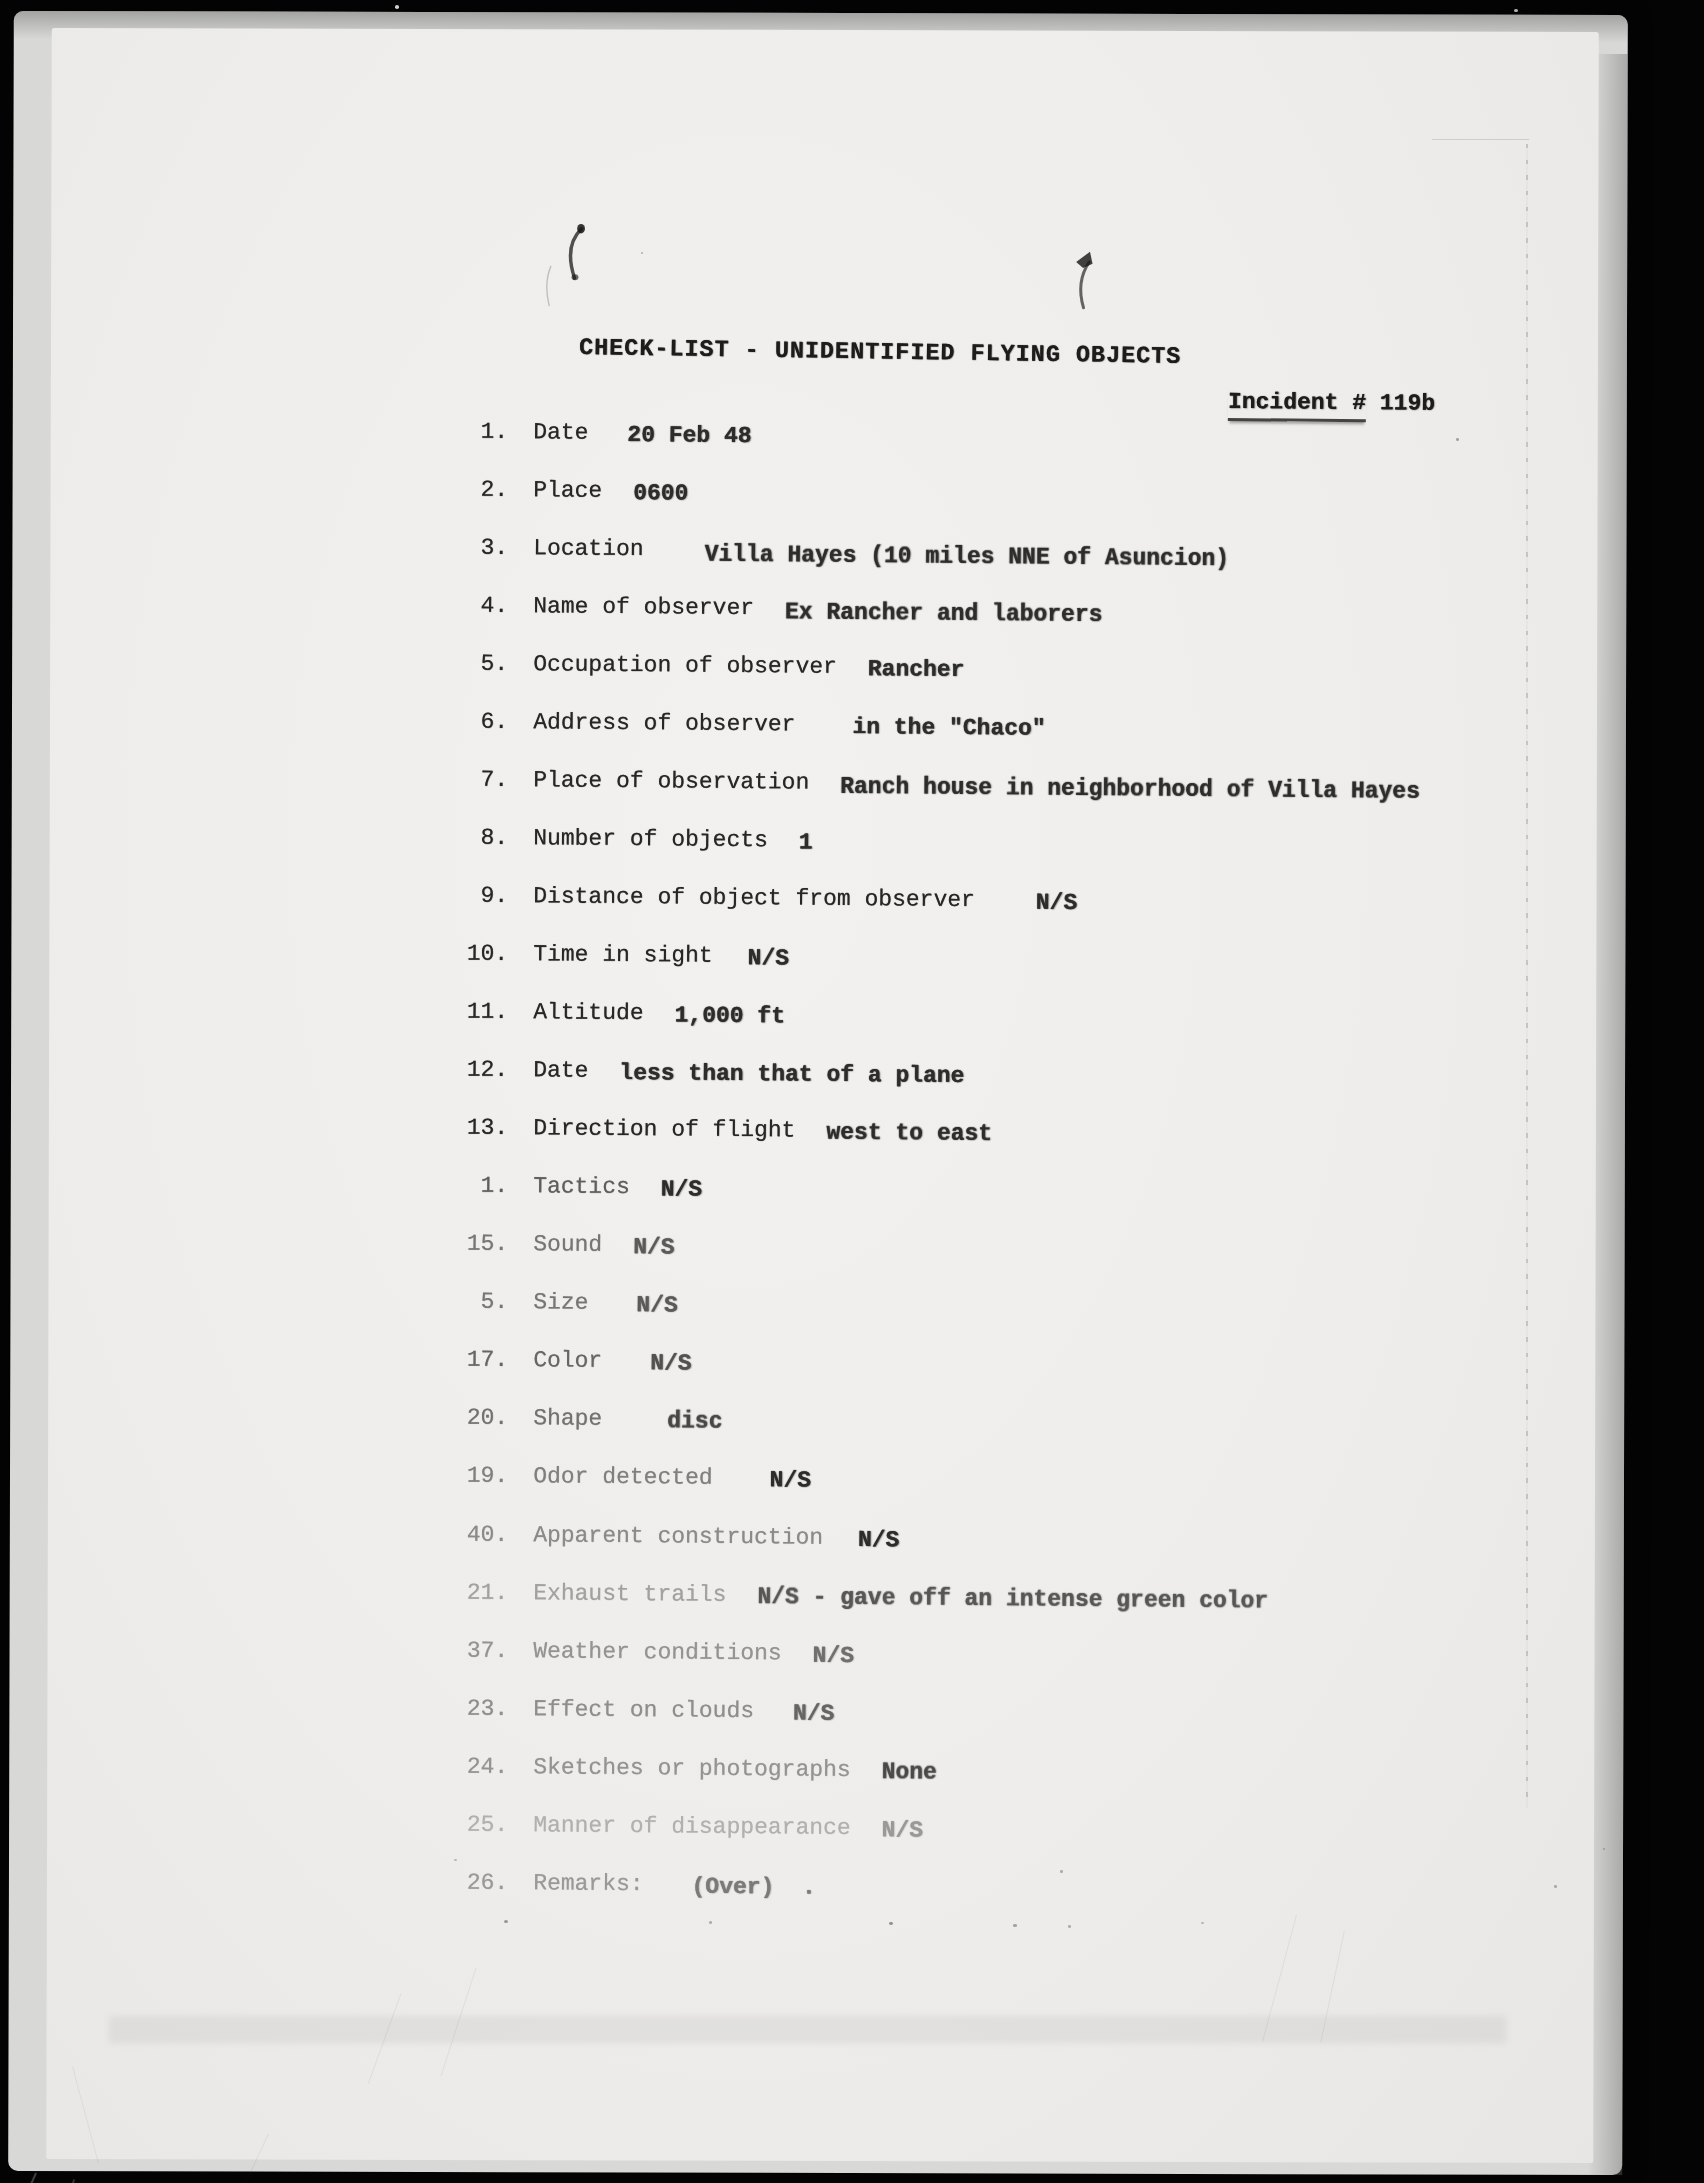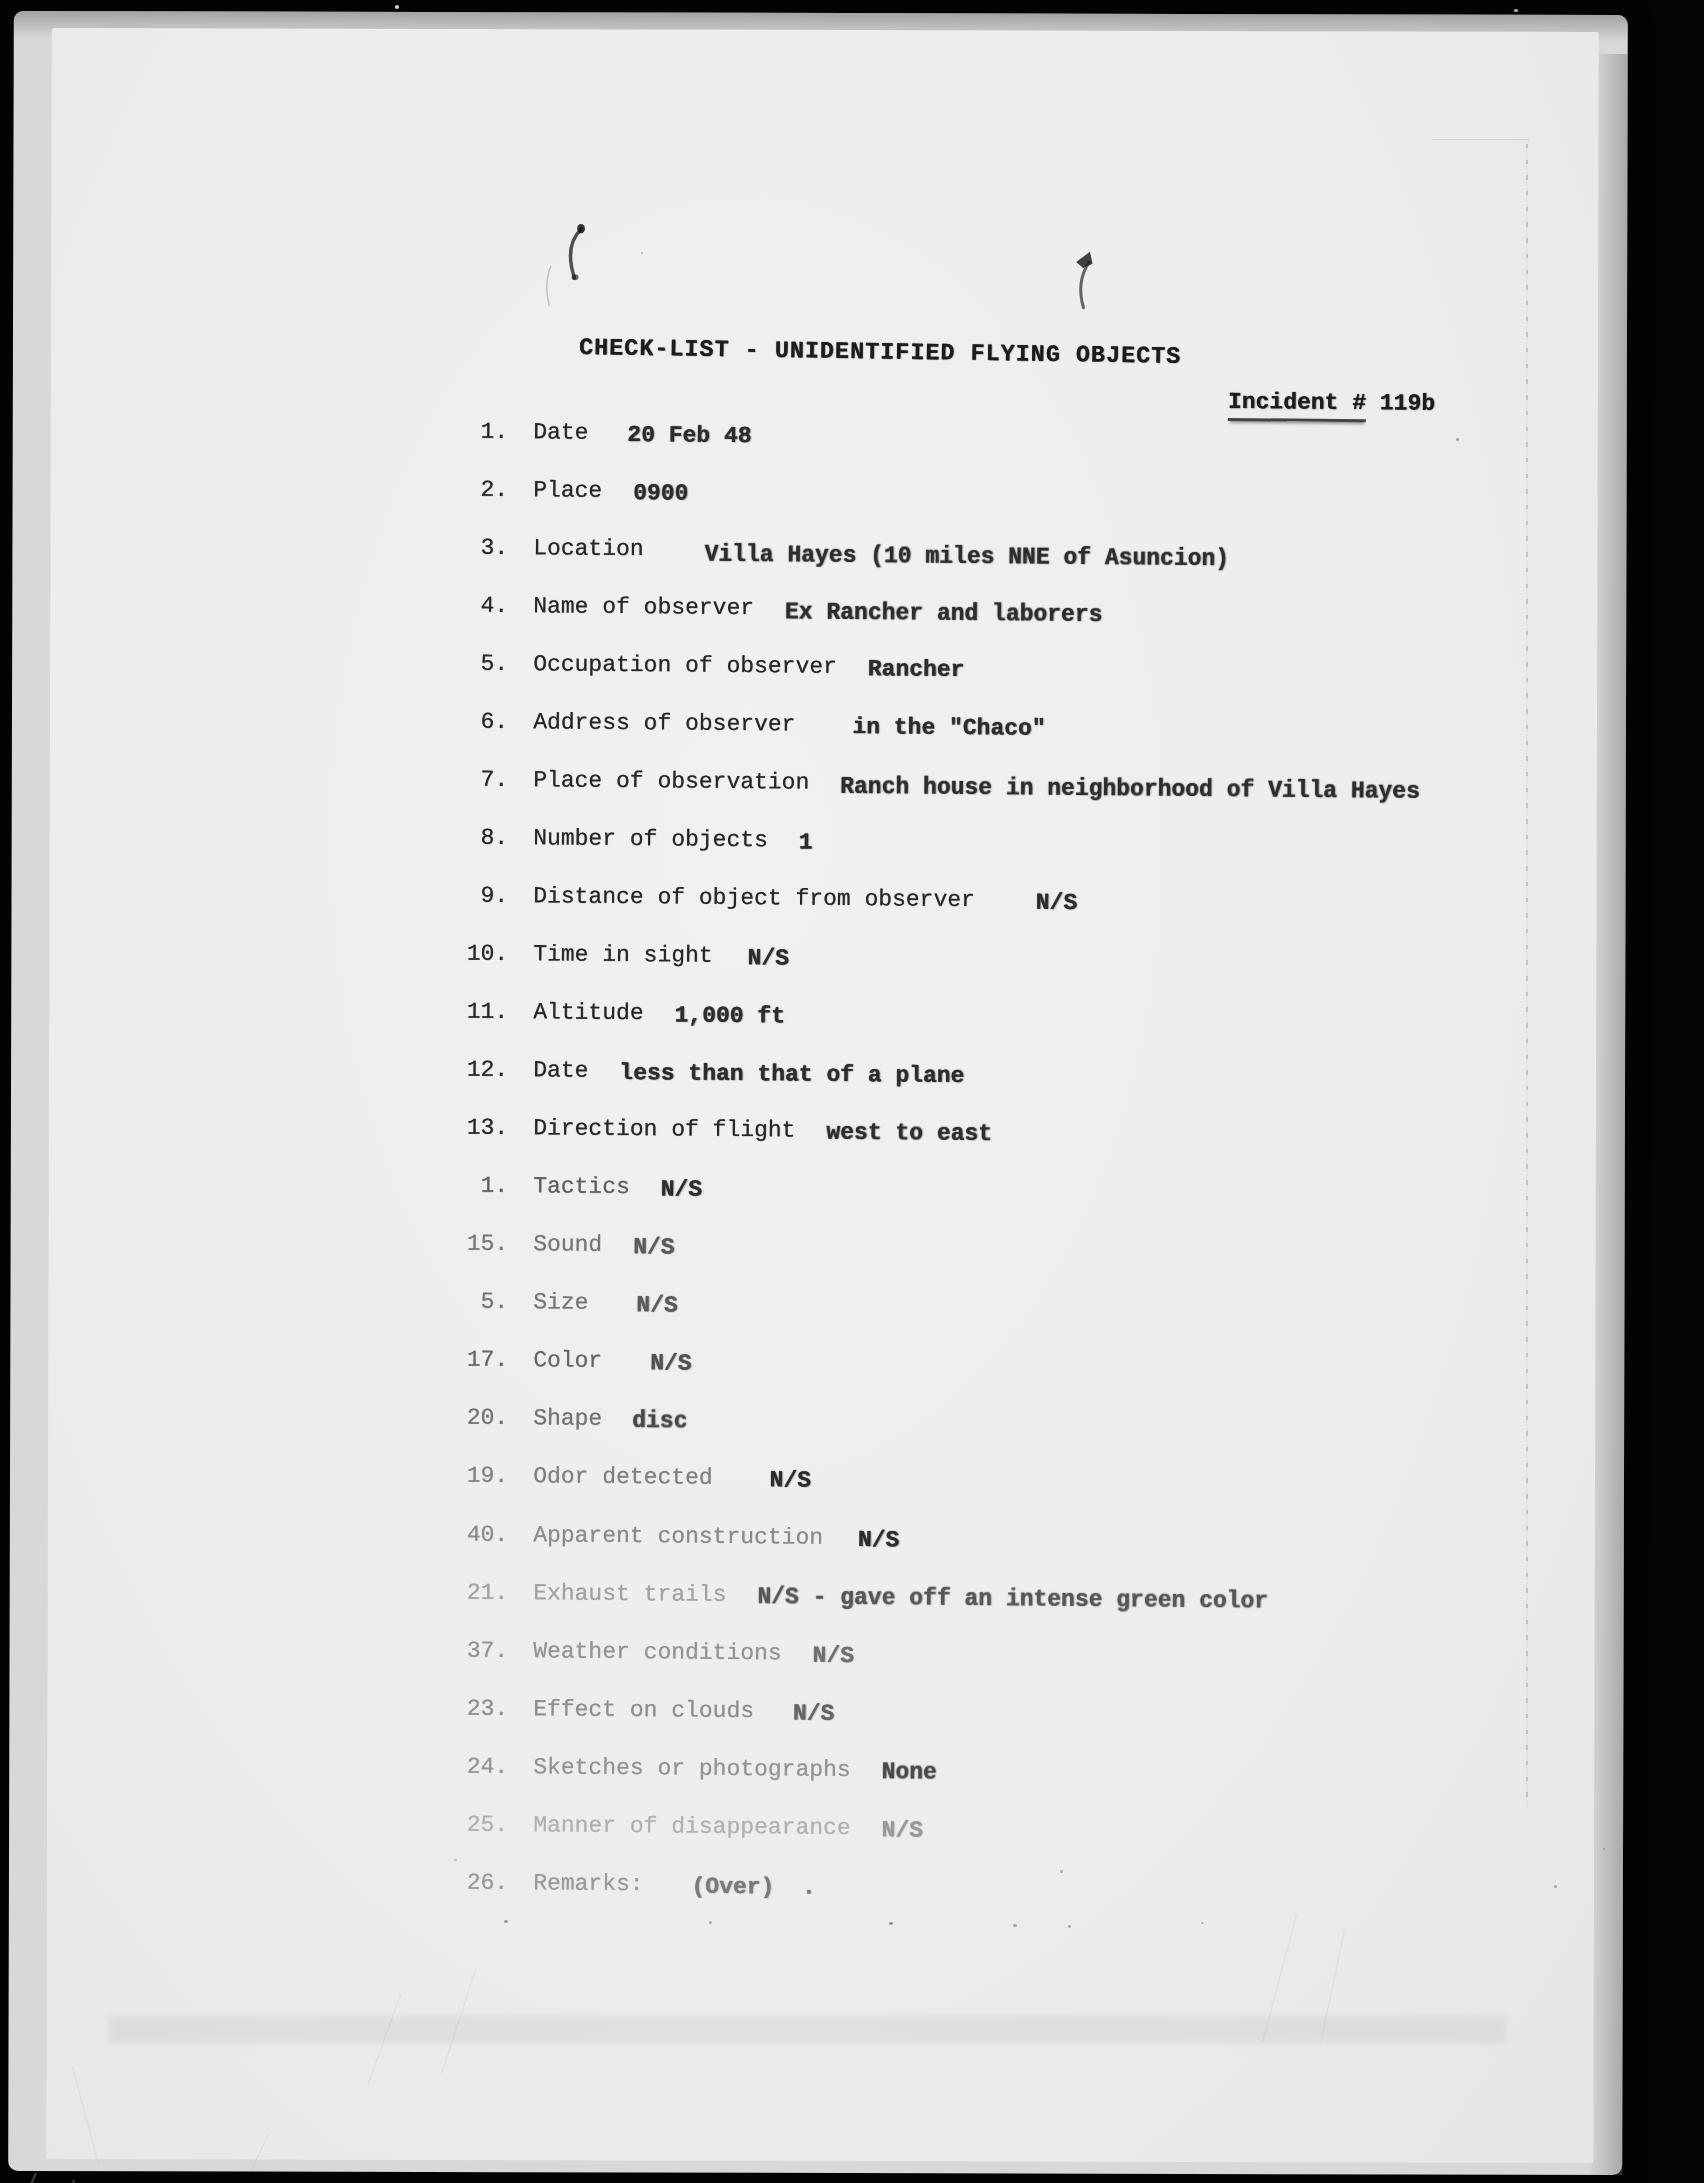--- a/index.html
+++ b/index.html
@@ -86,21 +86,21 @@
   
   .row:nth-child(1) .val{margin-left:39px}
   .row:nth-child(3) .val{margin-left:61px;top:5.2px}
   .row:nth-child(4) .val{top:4.4px}
   .row:nth-child(6) .val{margin-left:57px}
   .row:nth-child(7) .val{top:4.4px}
   .row:nth-child(9) .val{margin-left:61px}
   .row:nth-child(10) .val{margin-left:35px}
   .row:nth-child(16) .val{margin-left:48px}
   .row:nth-child(17) .val{margin-left:48px}
-  .row:nth-child(18) .val{margin-left:30px}
+  .row:nth-child(18) .val{margin-left:65px}
   .row:nth-child(19) .val{margin-left:57px}
   .row:nth-child(20) .val{margin-left:35px}
   .row:nth-child(23) .val{margin-left:39px}
   .row:nth-child(26) .val{margin-left:48px}
   
   .row:nth-child(3) .val,.row:nth-child(4) .val,.row:nth-child(7) .val,
   .row:nth-child(13) .val{filter:blur(0.4px);font-weight:800}
   
   .row:nth-child(14) .num,.row:nth-child(14) .lbl{opacity:.72}
   .row:nth-child(15) .num,.row:nth-child(15) .lbl{opacity:.6}
@@ -162,21 +162,21 @@
 <div class="content">
   <div class="doc-title">CHECK-LIST - UNIDENTIFIED FLYING OBJECTS</div>
 
   <div class="incident"><span class="und">Incident #</span><span> 119b</span></div>
 
   <div class="rows">
       <div class="row" style="top: 390px;">
     <span class="num">1.</span><span class="lbl">Date</span><span class="val">20 Feb 48</span>
   </div>
       <div class="row" style="top: 448px;">
-    <span class="num">2.</span><span class="lbl">Place</span><span class="val">0900</span>
+    <span class="num">2.</span><span class="lbl">Place</span><span class="val">0600</span>
   </div>
       <div class="row" style="top: 506px;">
     <span class="num">3.</span><span class="lbl">Location</span><span class="val">Villa Hayes (10 miles NNE of Asuncion)</span>
   </div>
       <div class="row" style="top: 564px;">
     <span class="num">4.</span><span class="lbl">Name of observer</span><span class="val">Ex Rancher and laborers</span>
   </div>
       <div class="row" style="top: 622px;">
     <span class="num">5.</span><span class="lbl">Occupation of observer</span><span class="val">Rancher</span>
   </div>

